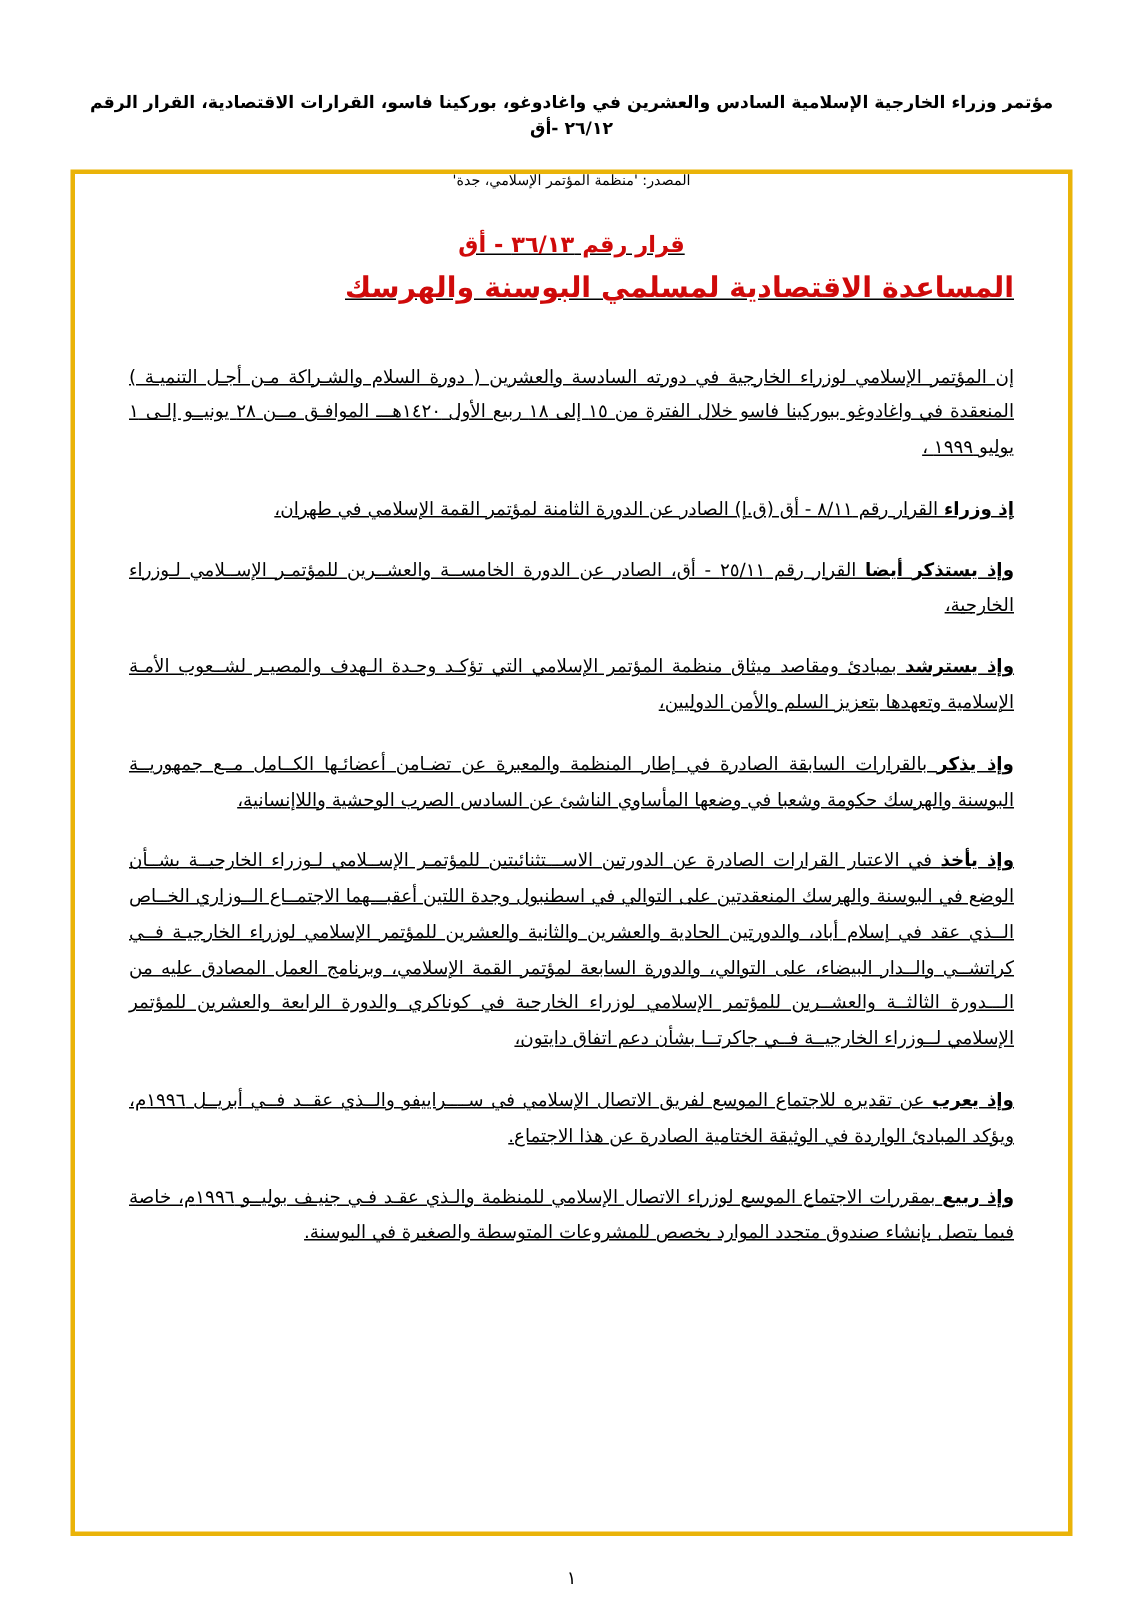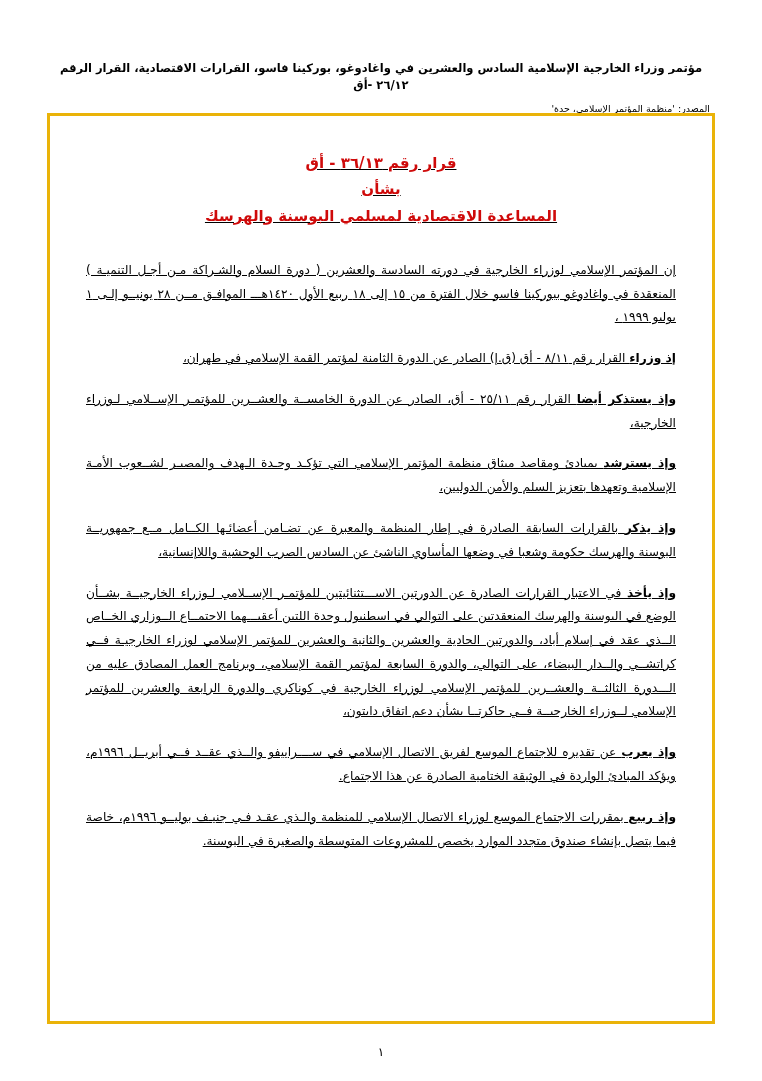--- a/index.html
+++ b/index.html
@@ -24,24 +24,24 @@
   }
   .doc-header {
     text-align: center;
     font-size: 11.5px;
     font-weight: bold;
     padding: 46px 38px 0 38px;
     line-height: 1.5;
     letter-spacing: 0;
   }
   .doc-source {
-    text-align: right;
+    text-align: center;
     font-size: 9.5px;
     font-weight: normal;
-    margin-top: 7px;
+    margin-top: 19px;
     color: #000;
   }
   .frame {
     position: absolute;
     top: 113px;
     right: 47px;
     left: 47px;
     bottom: 57px;
     border: 3px solid #eab308;
     box-sizing: border-box;
@@ -54,21 +54,21 @@
     overflow: hidden;
   }
   .title-block {
     text-align: center;
     color: #cf0a0a;
     font-weight: bold;
     line-height: 1.75;
   }
   .title-line1 { font-size: 15px; }
   .title-line2 { font-size: 15px; }
-  .title-line3 { font-size: 15px; }
+  .title-line3 { font-size: 19px; text-align: right; }
 
   .body-text {
     margin-top: 30px;
     font-size: 12.2px;
     line-height: 1.95;
     text-align: justify;
     text-justify: inter-word;
   }
   p.para {
     margin: 0 0 17px 0;
@@ -100,21 +100,20 @@
   <div class="doc-header">
     <div>مؤتمر وزراء الخارجية الإسلامية السادس والعشرين في واغادوغو، بوركينا فاسو، القرارات الاقتصادية، القرار الرقم ٢٦/١٢ -أق</div>
     <div class="doc-source">المصدر:  'منظمة المؤتمر الإسلامي، جدة'</div>
   </div>
 
   <div class="frame">
     <div class="frame-inner">
 
       <div class="title-block">
         <div class="title-line1">قرار رقم ٣٦/١٣ - أق</div>
-        <div class="title-line2">بشأن</div>
         <div class="title-line3">المساعدة الاقتصادية لمسلمي البوسنة والهرسك</div>
       </div>
 
       <div class="body-text">
 
         <p class="para para-preamble"><span>إن المؤتمر الإسلامي لوزراء الخارجية في دورته السادسة والعشرين ( دورة السلام والشـراكة مـن أجـل التنميـة ) المنعقدة في واغادوغو ببوركينا فاسو خلال الفترة من ١٥ إلى ١٨ ربيع الأول ١٤٢٠هـــ الموافـق مــن ٢٨ يونيــو إلـى ١ يوليو ١٩٩٩ ،</span></p>
 
         <p class="para para-recall"><span class="lead">إذ وزراء</span><span> القرار رقم ٨/١١ - أق (ق.إ) الصادر عن الدورة الثامنة لمؤتمر القمة الإسلامي في طهران،</span></p>
 
         <p class="para para-recall"><span class="lead">وإذ يستذكر أيضا</span><span> القرار رقم ٢٥/١١ - أق، الصادر عن الدورة الخامســة والعشــرين للمؤتمـر الإســلامي لـوزراء الخارجية،</span></p>

